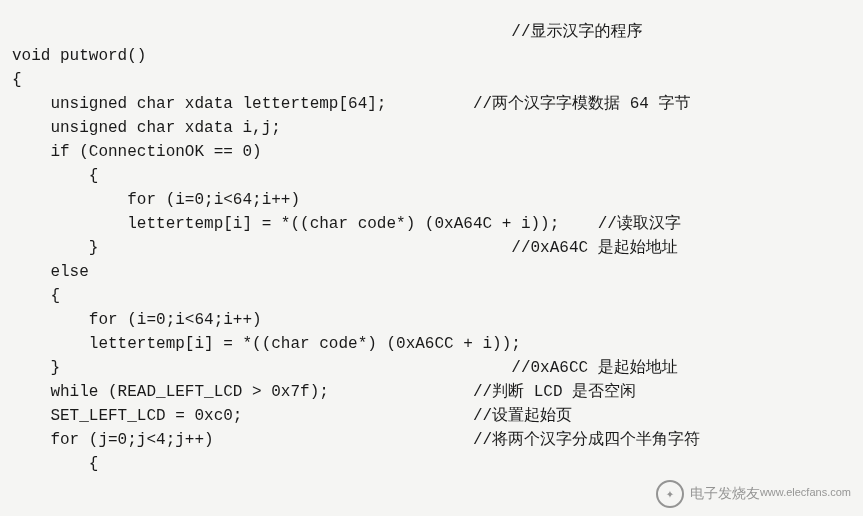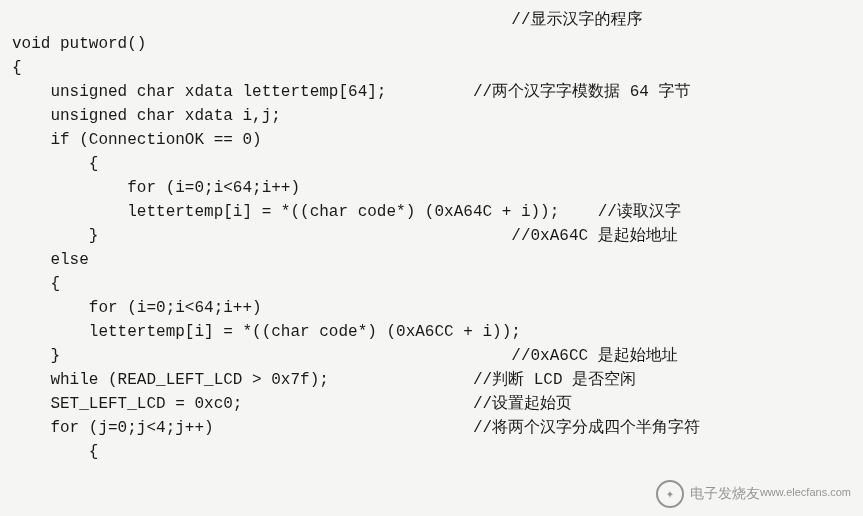--- a/index.html
+++ b/index.html
@@ -15,20 +15,21 @@
       font-size: 16px;
       line-height: 1.5;
       padding: 8px 12px;
       position: relative;
       color: #1a1a1a;
       overflow: hidden;
     }
     .code-container {
       white-space: pre;
       position: relative;
+      margin-top: 12px;
     }
     .line {
       display: block;
       min-height: 24px;
     }
     .watermark {
       position: absolute;
       bottom: 8px;
       right: 12px;
       display: flex;

